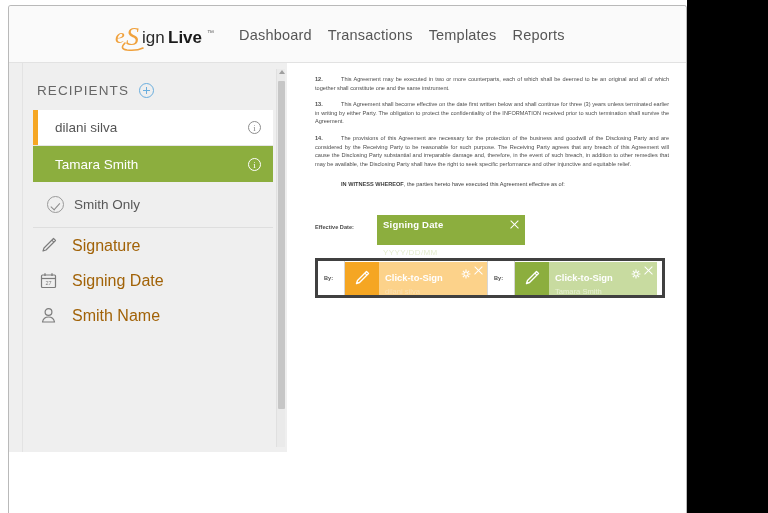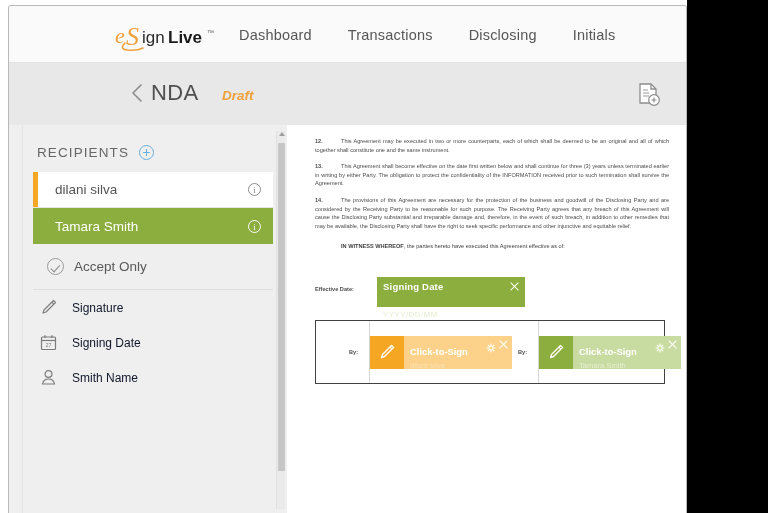--- a/index.html
+++ b/index.html
@@ -46,21 +46,21 @@
     display: flex; align-items: center;
   }
   .logo {
     position: absolute; left: 106px; top: 16px;
     height: 28px; width: 110px;
     user-select: none;
   }
   .logo svg { display: block; }
   .nav-items {
     position: absolute; left: 230px; top: 0; height: 57px;
-    display: flex; align-items: center; gap: 36px;
+    display: flex; align-items: center; gap: 16px;
   }
   .nav-item {
     font-size: 14.5px; color: #565656; letter-spacing: .2px;
     cursor: pointer; white-space: nowrap;
   }
 
   
   .subhead {
     position: relative; height: 62px;
     background: #e8e8e8;
@@ -168,21 +168,21 @@
 
   .field-row {
     display: flex; align-items: center; gap: 14px;
     height: 35px; padding-left: 16px; cursor: pointer;
   }
   .field-ico { width: 19px; height: 19px; flex: none; position: relative; }
   .field-ico.ts {
     font-size: 12px; color: #777; line-height: 19px;
     text-align: center; font-weight: 400;
   }
-  .field-label { font-size: 12px; color: #0f172a; }
+  .field-label { font-size: 16px; color: #a16207; }
 
   .sb-scroll {
     position: absolute; right: 2px; top: 6px;
     width: 9px; height: 378px;
     background: #eaeaea; border-left: 1px solid #e0e0e0;
   }
   .sb-thumb {
     position: absolute; left: 1px; top: 12px;
     width: 7px; height: 328px; background: #c6c6c6; border-radius: 1px;
   }
@@ -246,24 +246,23 @@
   .fx::before, .fx::after {
     content: ""; position: absolute; left: 0; top: 5px;
     width: 11px; height: 1.2px; background: #ffffff;
   }
   .fx::before { transform: rotate(45deg); }
   .fx::after  { transform: rotate(-45deg); }
 
   
   .sig-table {
     position: absolute; left: 10px; top: 195px;
-    width: 350px; height: 64px;
-    border: 1px solid #404040;
+    width: 350px; height: 40px;
+    border: 3px solid #404040;
     display: flex;
-    padding-left: 27px;
   }
   .sig-cell { position: relative; height: 100%; display: flex; align-items: center; }
   .by-label {
     font-size: 5.6px; color: #4c4c4c; font-weight: 600;
     padding-left: 6px; width: 26px;
   }
   .cellsep { width: 1px; height: 100%; background: #d6d6d6; }
   .sig-box {
     position: relative;
     width: 142px; height: 33px;
@@ -316,46 +315,25 @@
           <text x="11" y="23" font-family="Liberation Serif, serif" font-size="26" font-style="italic" fill="#F0A13C">S</text>
           <text x="27" y="21" font-family="Liberation Sans, sans-serif" font-size="17" fill="#2b2b2b">ign</text>
           <text x="53" y="21" font-family="Liberation Sans, sans-serif" font-size="17" font-weight="bold" fill="#1a1a1a">Live</text>
           <text x="92" y="13" font-family="Liberation Sans, sans-serif" font-size="7" fill="#666">™</text>
           <path d="M10 21 q-6 6 2 7 q10 1 16 -2" stroke="#F0A13C" stroke-width="1.6" fill="none" stroke-linecap="round"></path>
         </svg>
       </div>
       <div class="nav-items">
         <div class="nav-item">Dashboard</div>
         <div class="nav-item">Transactions</div>
-        <div class="nav-item">Disclosing</div>
-        <div class="nav-item">Initials</div>
+        <div class="nav-item">Templates</div>
+        <div class="nav-item">Reports</div>
       </div>
     </div>
 
-    <div class="subhead">
-      <div class="back-chev">
-        <svg width="14" height="22" viewBox="0 0 14 22">
-          <polyline points="11,3 3,11 11,19" stroke="#8a8a8a" stroke-width="1.6" fill="none" stroke-linecap="round" stroke-linejoin="round"></polyline>
-        </svg>
-      </div>
-      <div class="doc-title">NDA</div>
-      <div class="doc-status">Draft</div>
-      <div class="doc-add-icon">
-        <svg width="24" height="26" viewBox="0 0 24 26">
-          <path d="M3 2 h11 l5 5 v14 h-16 z" fill="#ffffff" stroke="#8d8d8d" stroke-width="1.3"></path>
-          <path d="M14 2 v5 h5" fill="none" stroke="#8d8d8d" stroke-width="1.3"></path>
-          <line x1="6" y1="8" x2="11" y2="8" stroke="#9a9a9a" stroke-width="1"></line>
-          <line x1="6" y1="11" x2="12" y2="11" stroke="#9a9a9a" stroke-width="1"></line>
-          <line x1="6" y1="14" x2="12" y2="14" stroke="#9a9a9a" stroke-width="1"></line>
-          <circle cx="17" cy="18" r="5.3" fill="#ffffff" stroke="#8d8d8d" stroke-width="1.2"></circle>
-          <line x1="14.4" y1="18" x2="19.6" y2="18" stroke="#8d8d8d" stroke-width="1.2"></line>
-          <line x1="17" y1="15.4" x2="17" y2="20.6" stroke="#8d8d8d" stroke-width="1.2"></line>
-        </svg>
-      </div>
-    </div>
 
     <div class="body-area">
 
       <div class="gutter-left"></div>
 
       <div class="sidebar">
 
         <div class="recipients-head">
           <span class="sb-section-title">RECIPIENTS</span>
           <span class="add-circle"></span>
@@ -367,21 +345,21 @@
             <span class="info-ico">i</span>
           </div>
           <div class="recip selected">
             <span class="rname">Tamara Smith</span>
             <span class="info-ico">i</span>
           </div>
         </div>
 
         <div class="accept-row">
           <span class="check-circle"></span>
-          <span class="accept-label">Accept Only</span>
+          <span class="accept-label">Smith Only</span>
         </div>
 
 
         <div class="field-row">
           <span class="field-ico">
             <svg width="19" height="19" viewBox="0 0 19 19">
               <path d="M14.5 2.5 l2 2 l-9.5 9.5 l-3 1 l1 -3 z" fill="none" stroke="#7c7c7c" stroke-width="1.2" stroke-linejoin="round"></path>
               <line x1="12.8" y1="4.2" x2="14.8" y2="6.2" stroke="#7c7c7c" stroke-width="1.1"></line>
             </svg>
           </span>

